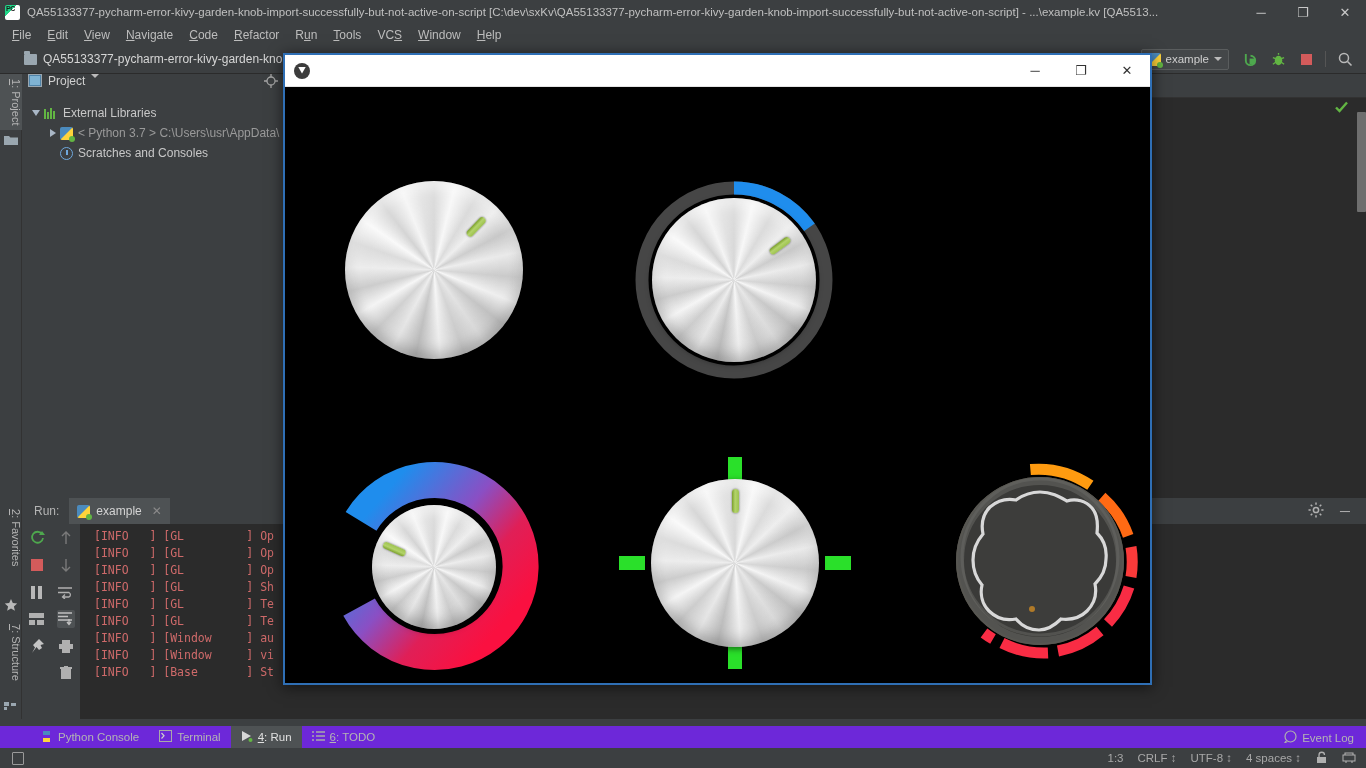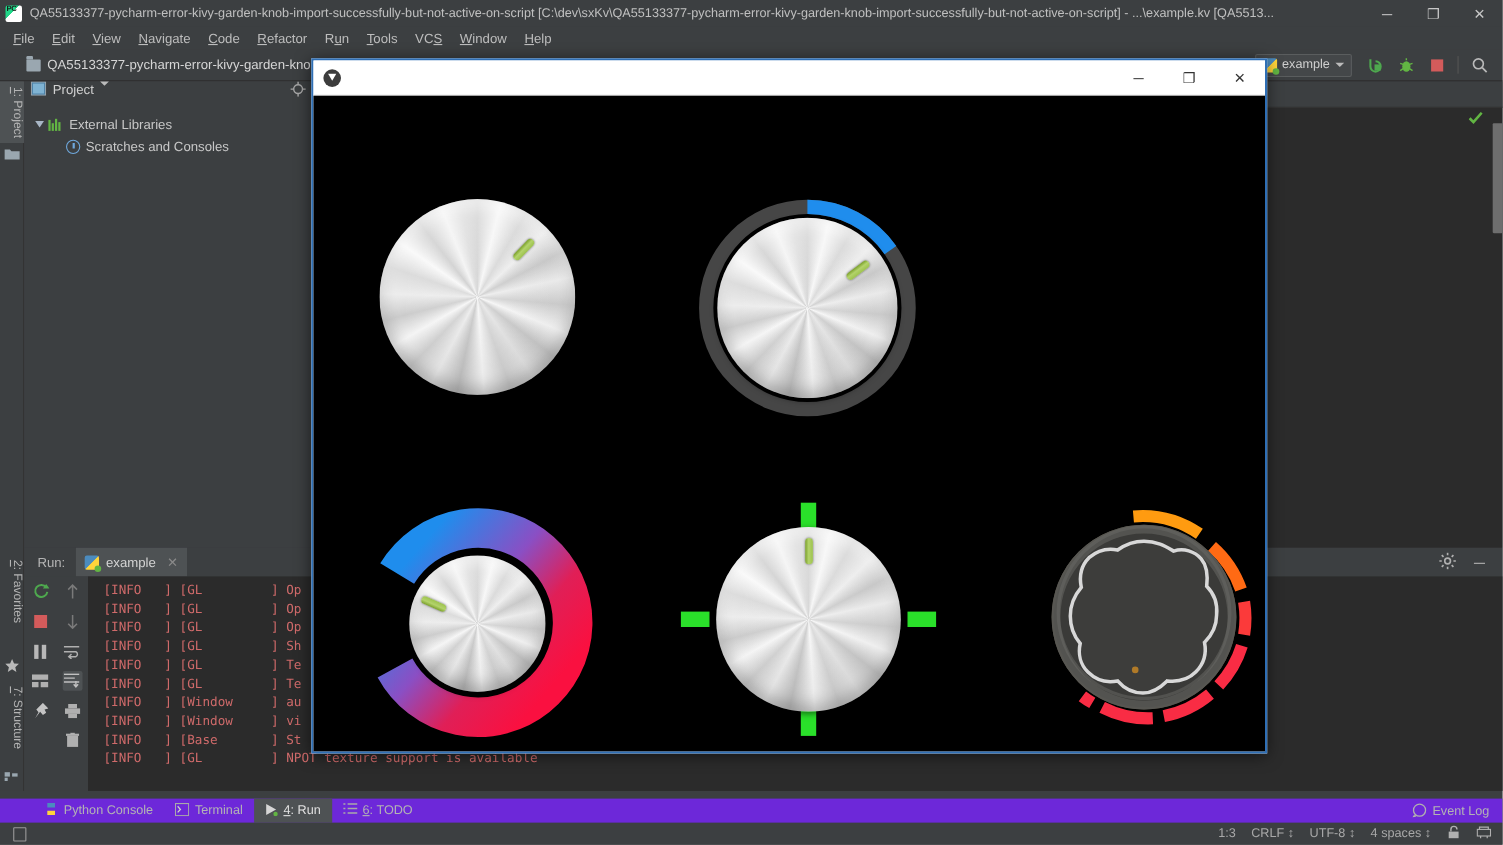--- a/index.html
+++ b/index.html
@@ -341,20 +341,25 @@
         <span class="arrow-d"></span>
         <span class="lib-ic">
             <i style="height:10px"></i>
             <i style="height:7px"></i>
             <i style="height:11px"></i>
             <i style="height:8px"></i>
           </span>
         <span class="tree-label">External Libraries</span>
       </div>
       <div class="tree-row" style="padding-left:28px">
+        <span class="arrow-r"></span>
+        <span class="py-icon" style="margin-right:5px"></span>
+        <span class="tree-label dim">&lt; Python 3.7 &gt;  C:\Users\usr\AppData\</span>
+      </div>
+      <div class="tree-row" style="padding-left:28px">
         <span class="spacer-ar"></span>
         <span class="clock-ic"></span>
         <span class="tree-label">Scratches and Consoles</span>
       </div>
     </div>
   </div>
 
   <div class="editorarea">
     <div class="editor-tabrow"></div>
     <div class="gutter-line"></div>
@@ -458,21 +463,20 @@
       <div class="console">
         <div class="cline">[INFO   ] [GL         ] Op</div>
         <div class="cline">[INFO   ] [GL         ] Op</div>
         <div class="cline">[INFO   ] [GL         ] Op</div>
         <div class="cline">[INFO   ] [GL         ] Sh</div>
         <div class="cline">[INFO   ] [GL         ] Te</div>
         <div class="cline">[INFO   ] [GL         ] Te</div>
         <div class="cline">[INFO   ] [Window     ] au</div>
         <div class="cline">[INFO   ] [Window     ] vi</div>
         <div class="cline">[INFO   ] [Base       ] St</div>
-        <div class="cline">[INFO   ] [GL         ] NPOT texture support is available</div>
       </div>
     </div>
   </div>
 
   <div class="bottombar">
     <div class="btab">
       <span>
         <svg width="13" height="13" viewBox="0 0 13 13">
             <path d="M3 1 h7 v4 h-7 z" fill="#4b8bbe"></path>
             <path d="M3 8 h7 v4 h-7 z" fill="#ffd43b"></path>

